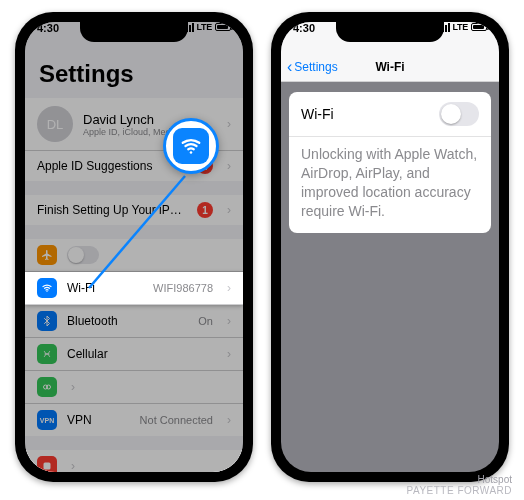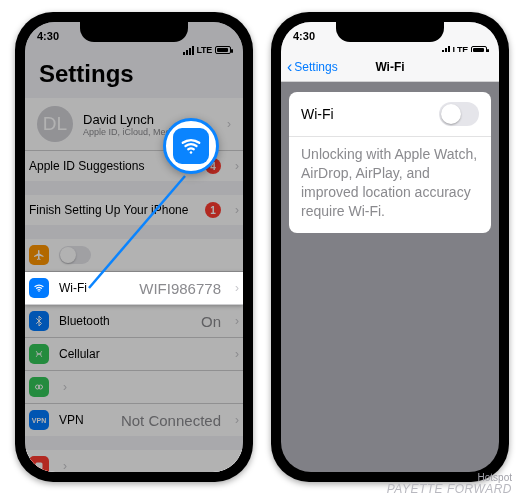--- a/index.html
+++ b/index.html
@@ -52,29 +52,29 @@
     position: absolute;
     inset: 0;
     background: rgba(0,0,0,0.30);
     border-radius: 30px;
     pointer-events: none;
     z-index: 30;
   }
   .statusbar {
     height: 30px;
     display: flex;
-    align-items: center;
+    align-items: flex-start;
     padding: 0 12px 2px 12px;
     font-size: 11px;
     font-weight: 600;
     color: #000;
   }
   .statusbar .time { flex: 0 0 40px; }
   .statusbar .spacer { flex: 1; }
-  .statusbar .right { display:flex; gap:3px; align-items:center; font-size:9px; letter-spacing:-0.3px;margin-top:28px;}
+  .statusbar .right { display:flex; gap:3px; align-items:center; font-size:9px; letter-spacing:-0.3px;}
   .bars {
     display:inline-flex; gap:1px; align-items:flex-end;
   }
   .bars span { width:2px; background:#000; display:inline-block;}
   .bars span:nth-child(1){height:3px;}
   .bars span:nth-child(2){height:5px;}
   .bars span:nth-child(3){height:7px;}
   .bars span:nth-child(4){height:9px;}
   .batt {
     width:16px; height:8px; border:1px solid #000; border-radius:2px; position:relative;
@@ -88,30 +88,30 @@
     font-weight: 700;
     padding: 8px 14px 10px 14px;
     color: #000;
   }
   .group { margin: 0 0 14px 0; }
   .cell {
     background: #fff;
     min-height: 30px;
     display: flex;
     align-items: center;
-    padding: 6px 4px;
+    padding: 6px 12px;
     gap: 10px;
     font-size: 12px;
     color: #000;
     border-bottom: 0.5px solid rgba(60,60,67,0.25);
     position: relative;
   }
   .cell:last-child { border-bottom: none; }
   .cell .label { flex: 1; white-space: nowrap; overflow: hidden; text-overflow: ellipsis; }
-  .cell .detail { color: #8a8a8e; font-size: 15px; }
+  .cell .detail { color: #8a8a8e; font-size: 11px; }
   .chev { color:#c7c7cc; font-size:12px; margin-left:4px;}
   .round-badge {
     width:16px; height:16px; border-radius:50%;
     color:#fff; font-size:10px; font-weight:700;
     display:flex; align-items:center; justify-content:center;
   }
   .red { background:#ff3b30;}
 
   .sq-icon {
     width:20px; height:20px; border-radius:5px;
@@ -122,21 +122,21 @@
   }
   .orange { background:#ff9500;}
   .blue { background:#007aff;}
   .green { background:#34c759;}
   .red-bg { background:#ff3b30;}
 
   .avatar {
     width:36px; height:36px; border-radius:50%;
     background:#d1d1d6; color:#fff;
     display:flex; align-items:center; justify-content:center;
-    font-size:19px; font-weight:500; flex:0 0 36px;
+    font-size:13px; font-weight:500; flex:0 0 36px;
   }
   .apple-id-cell { padding:8px 12px; }
   .apple-id-cell .texts { flex:1; overflow:hidden;}
   .apple-id-cell .name { font-size:13px; font-weight:400;}
   .apple-id-cell .sub { font-size:9px; color:#8a8a8e; white-space:nowrap; overflow:hidden; text-overflow:ellipsis;}
 
   .mini-toggle {
     width:32px; height:18px; border-radius:9px; background:#e5e5ea; position:relative; flex:0 0 32px;
   }
   .mini-toggle::after { content:""; position:absolute; left:1px; top:1px; width:16px; height:16px; border-radius:50%; background:#fff; box-shadow:0 1px 2px rgba(0,0,0,0.25);}
@@ -211,21 +211,21 @@
   .watermark {
     position:absolute;
     right:12px; bottom:4px;
     text-align:right;
     font-size:10px;
     color:#a0a0a8;
     line-height:1.1;
     z-index:5;
     font-weight:500;
   }
-  .watermark .pf { font-style:italic; letter-spacing:0.5px; font-size:12px; color:#b8b8bf;}
+  .watermark .pf { letter-spacing:0.5px; font-size:10px; color:#b8b8bf;}
 
   
   svg { display:block; }
 </style>
 </head>
 <body>
 
 <div class="stage">
 
   <div class="phone">

